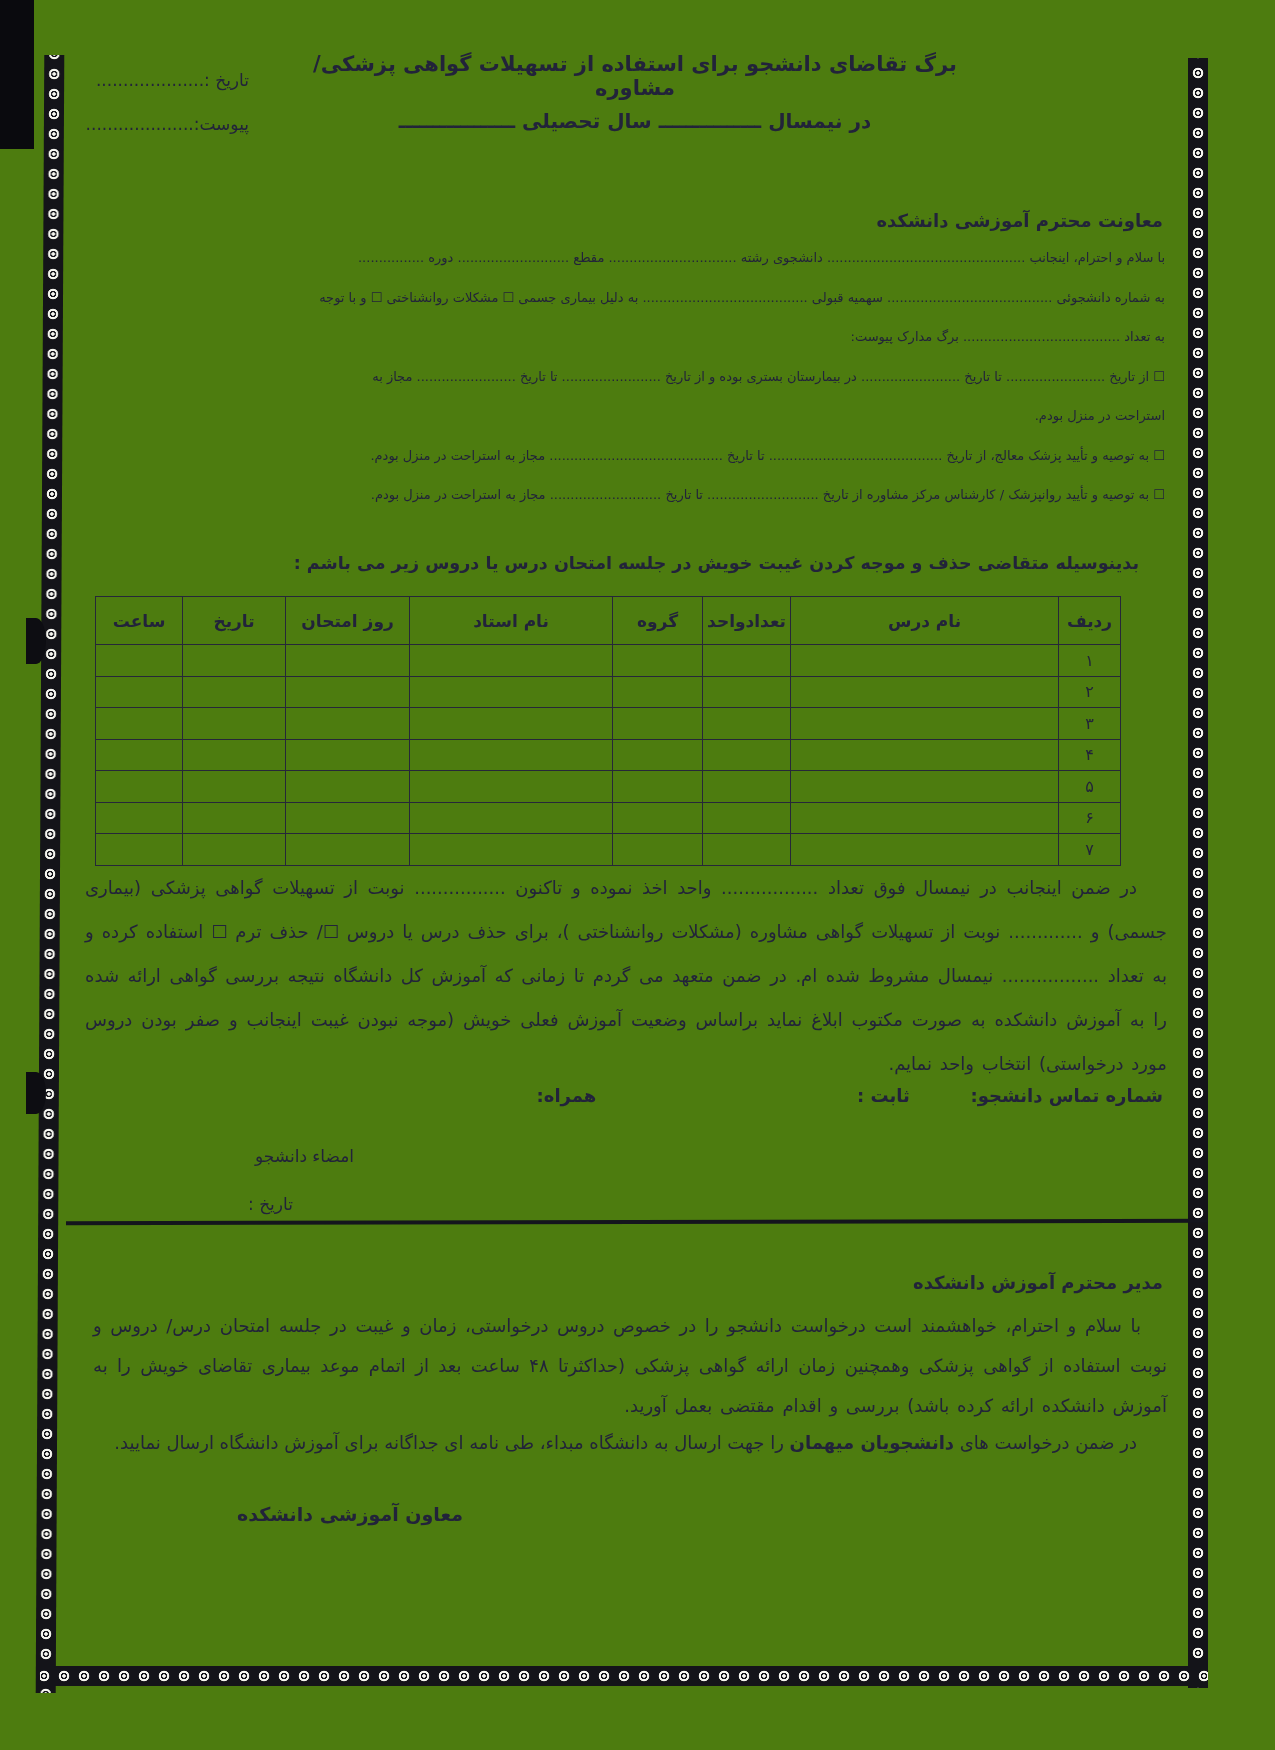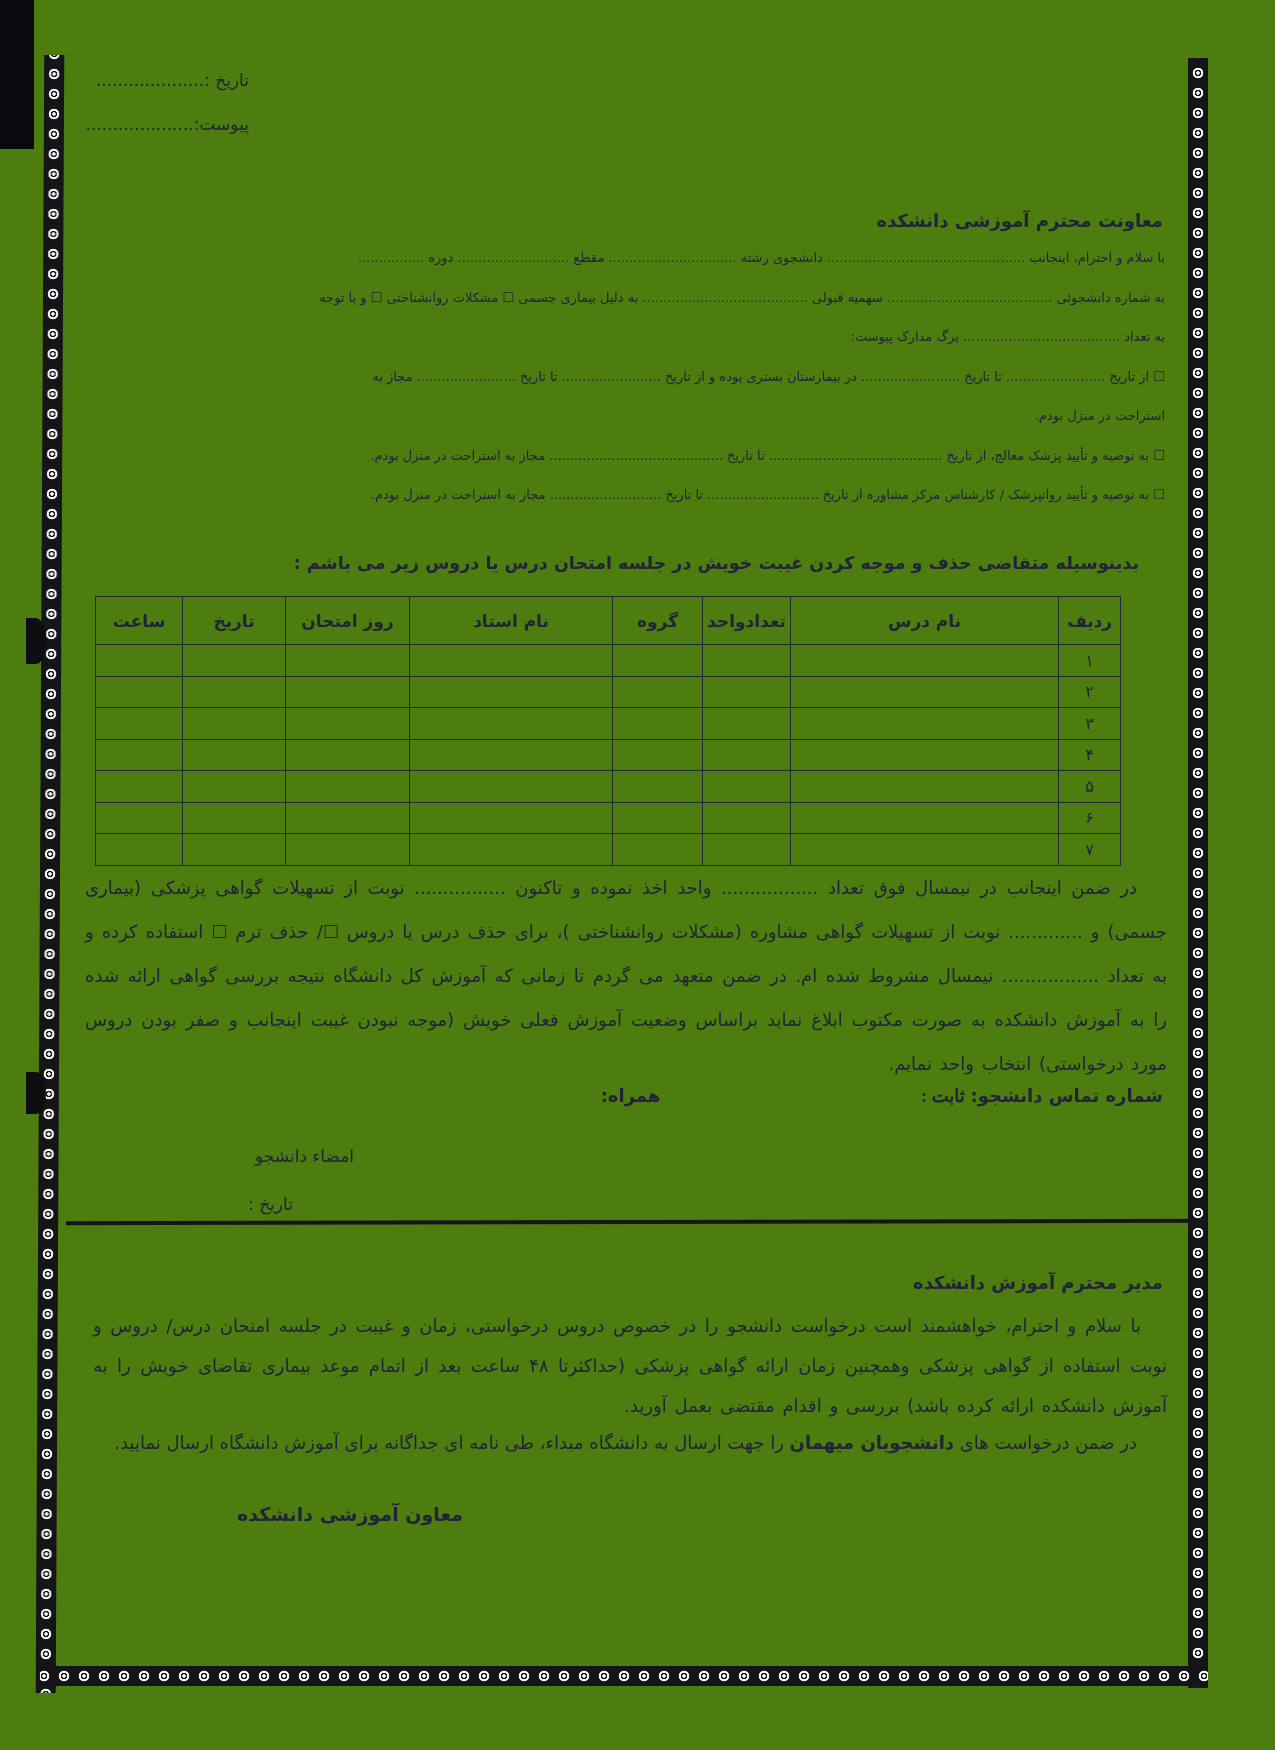--- a/index.html
+++ b/index.html
@@ -38,21 +38,21 @@
   table.courses th{font-weight:bold;font-size:17px;height:47px;text-align:center;}
   table.courses td{height:30.5px;font-size:16px;text-align:center;}
   .c0{width:62px}.c1{width:268px}.c2{width:88px}.c3{width:90px}
   .c4{width:203px}.c5{width:124px}.c6{width:103px}.c7{width:87px}
 
   .para{font-size:18px;line-height:44px;text-align:justify;direction:rtl;word-spacing:2px;}
   .para2{text-indent:30px;}
   .para3{line-height:40px;text-indent:26px;margin-left:8px;}
 
   .contact-row{font-size:18px;direction:rtl;white-space:nowrap;}
-  .contact-row .gap-s{font-family:Liberation Serif, serif;}
+  .contact-row .gap-s{margin-right:55px;}
   .contact-row .gap-l{margin-right:255px;}
 
   .sig{font-size:17px;direction:rtl;}
   .divider{background:#14151d;transform:rotate(-0.12deg);}
 
   .note-line{font-size:18px;direction:rtl;white-space:nowrap;}
   .footer-sign{text-align:center;font-size:19px;font-weight:bold;direction:rtl;line-height:40px;}
 </style>
 </head>
 <body>
@@ -64,20 +64,24 @@
   <div class="abs ornament v" style="left:1188px;top:58px;height:1630px;"></div>
   <div class="abs ornament h" style="left:40px;top:1666px;width:1168px;"></div>
   <div class="blob" style="left:26px;top:618px;width:20px;height:46px;"></div>
   <div class="blob" style="left:26px;top:1072px;width:20px;height:42px;"></div>
 
   <div class="abs meta rtl" style="left:64px;top:58px;width:185px;">
     <div>تاریخ :....................</div>
     <div>پیوست:....................</div>
   </div>
 
+  <div class="abs title-wrap rtl">
+    <div class="title-1">برگ تقاضای دانشجو برای استفاده از تسهیلات گواهی پزشکی/مشاوره</div>
+    <div class="title-2">در نیمسال ـــــــــــــــ سال تحصیلی ـــــــــــــــــ</div>
+  </div>
 
   <div class="abs h1 rtl" style="right:112px;top:210px;">معاونت محترم آموزشی دانشکده</div>
   <div class="abs" style="right:110px;left:85px;top:250px;">
       <div class="s1-line">با سلام و احترام، اینجانب ................................................ دانشجوی رشته ............................... مقطع ........................... دوره ................</div>
       <div class="s1-line">به شماره دانشجوئی ........................................ سهمیه قبولی ........................................ به دلیل بیماری جسمی ☐ مشکلات روانشناختی ☐ و با توجه</div>
       <div class="s1-line">به تعداد ...................................... برگ مدارک پیوست:</div>
       <div class="s1-line">☐ از تاریخ ........................ تا تاریخ ........................ در بیمارستان بستری بوده و از تاریخ ........................ تا تاریخ ........................ مجاز به</div>
       <div class="s1-line">استراحت در منزل بودم.</div>
       <div class="s1-line">☐ به توصیه و تأیید پزشک معالج، از تاریخ .......................................... تا تاریخ .......................................... مجاز به استراحت در منزل بودم.</div>
       <div class="s1-line">☐ به توصیه و تأیید روانپزشک / کارشناس مرکز مشاوره از تاریخ ........................... تا تاریخ ........................... مجاز به استراحت در منزل بودم.</div>

